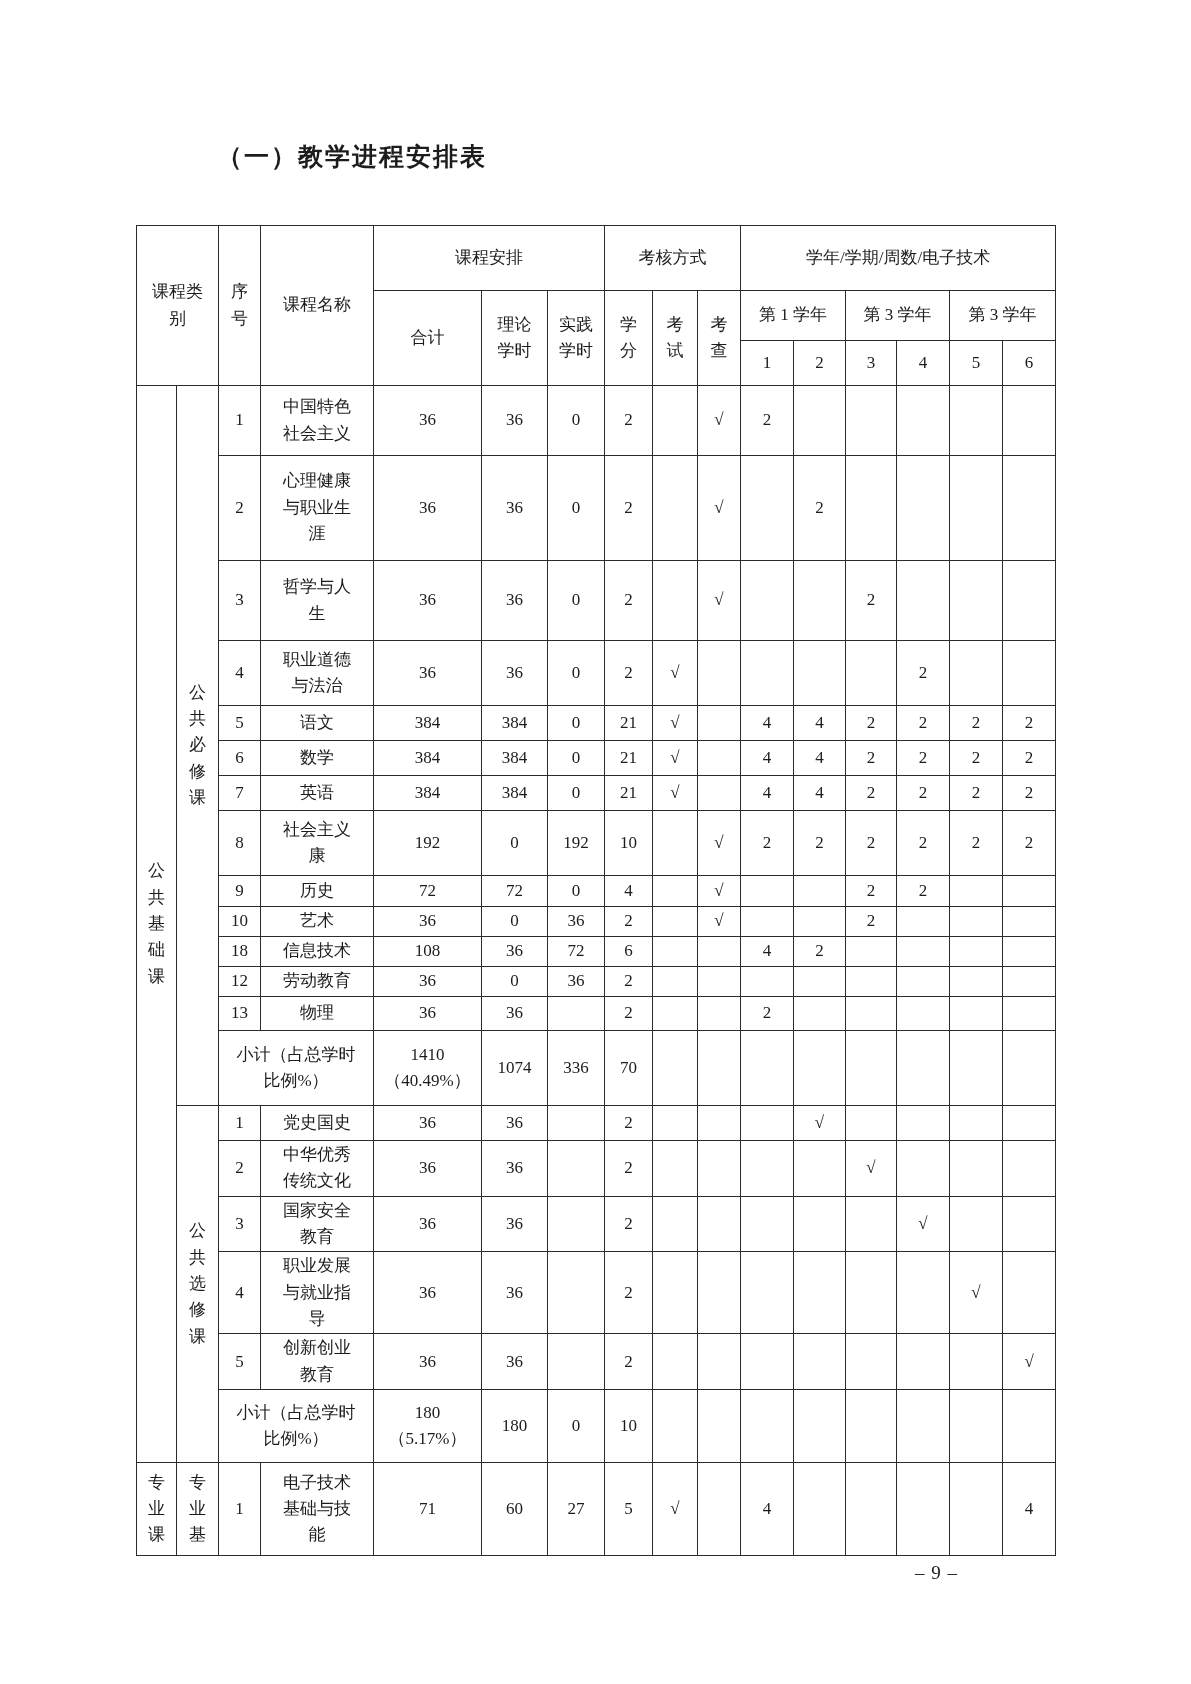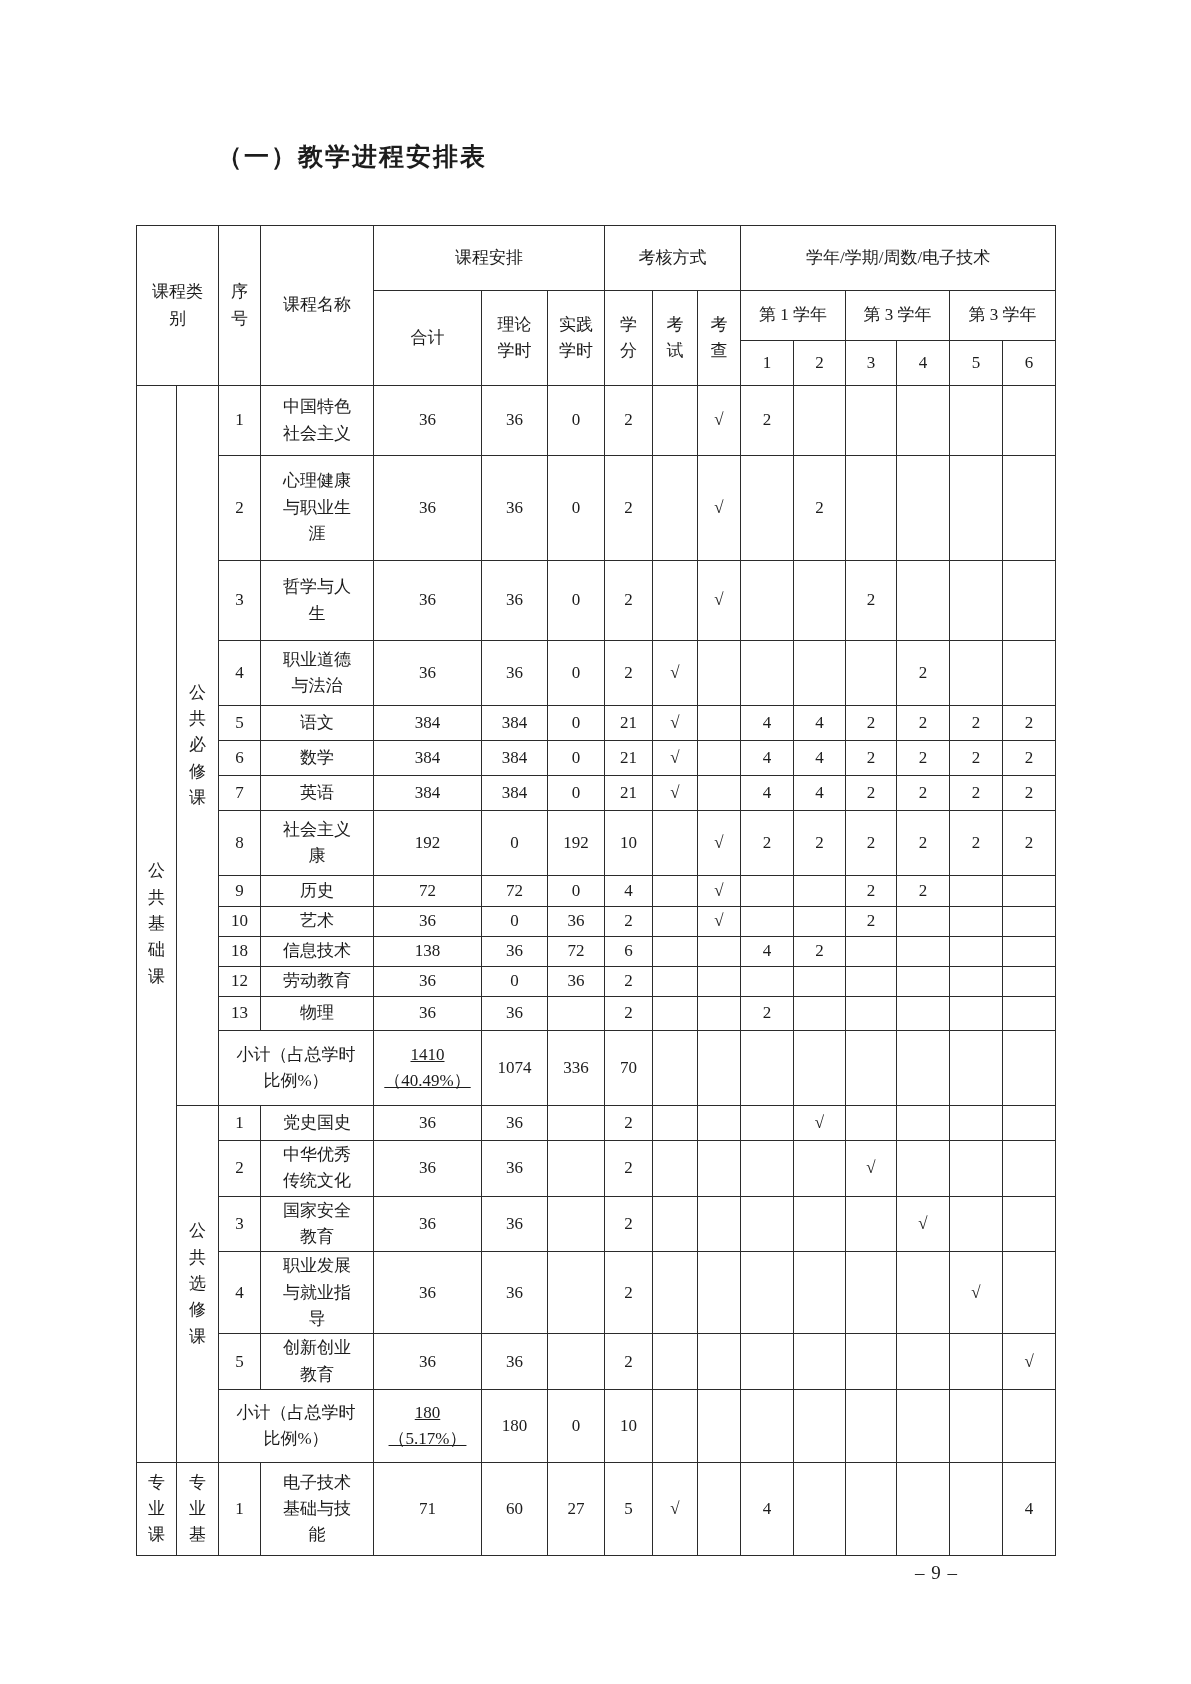--- a/index.html
+++ b/index.html
@@ -68,21 +68,21 @@
   tbody tr:nth-child(17){height:45px}
   tbody tr:nth-child(18){height:73px}
   tbody tr:nth-child(19){height:50px}
   tbody tr:nth-child(20){height:73px}
   tbody tr:nth-child(21){height:93px}
   
   td.v{line-height:56px;padding:0;}
   td.v2{line-height:31px;padding:0;}
   
   td.subtotal{text-align:center;line-height:2.2;margin-top:32px;}
-  td.bignum{line-height:2.2;text-decoration:underline;}
+  td.bignum{line-height:2.2;}
   .page-number{
     position:absolute;
     left:915px;top:1562px;
     font-size:19px;
     letter-spacing:1px;
     white-space:nowrap;
   }
 </style>
 </head>
 <body>
@@ -318,21 +318,21 @@
           <td></td>
           <td></td>
           <td>2</td>
           <td></td>
           <td></td>
           <td></td>
         </tr>
         <tr>
           <td>18</td>
           <td>信息技术</td>
-          <td>138</td>
+          <td>108</td>
           <td>36</td>
           <td>72</td>
           <td>6</td>
           <td></td>
           <td></td>
           <td>4</td>
           <td>2</td>
           <td></td>
           <td></td>
           <td></td>

